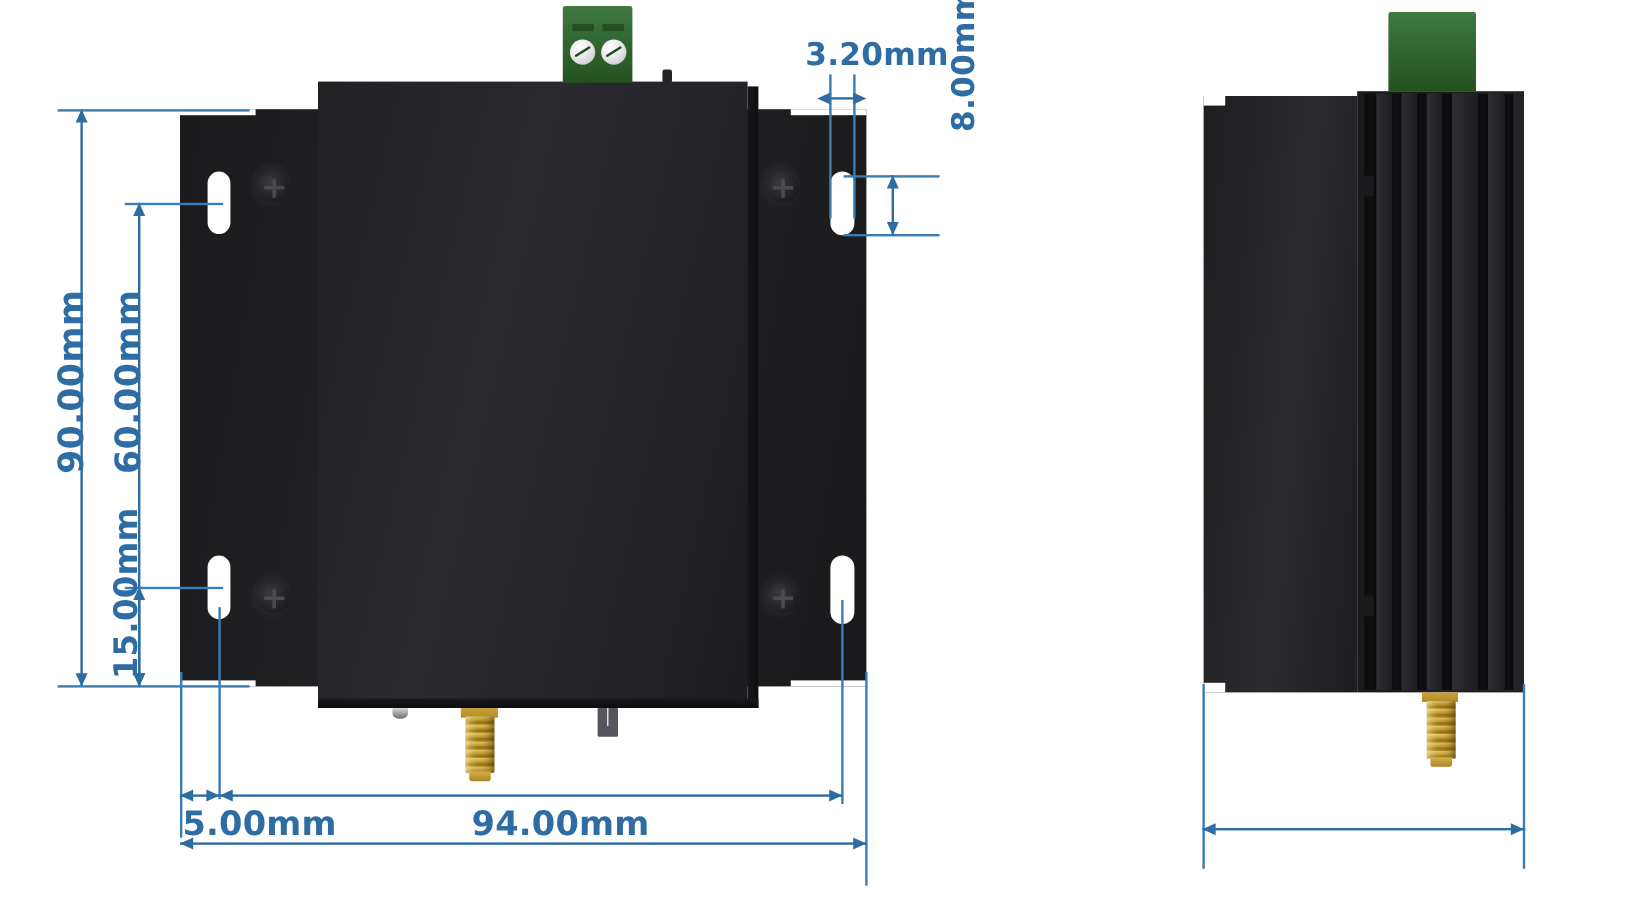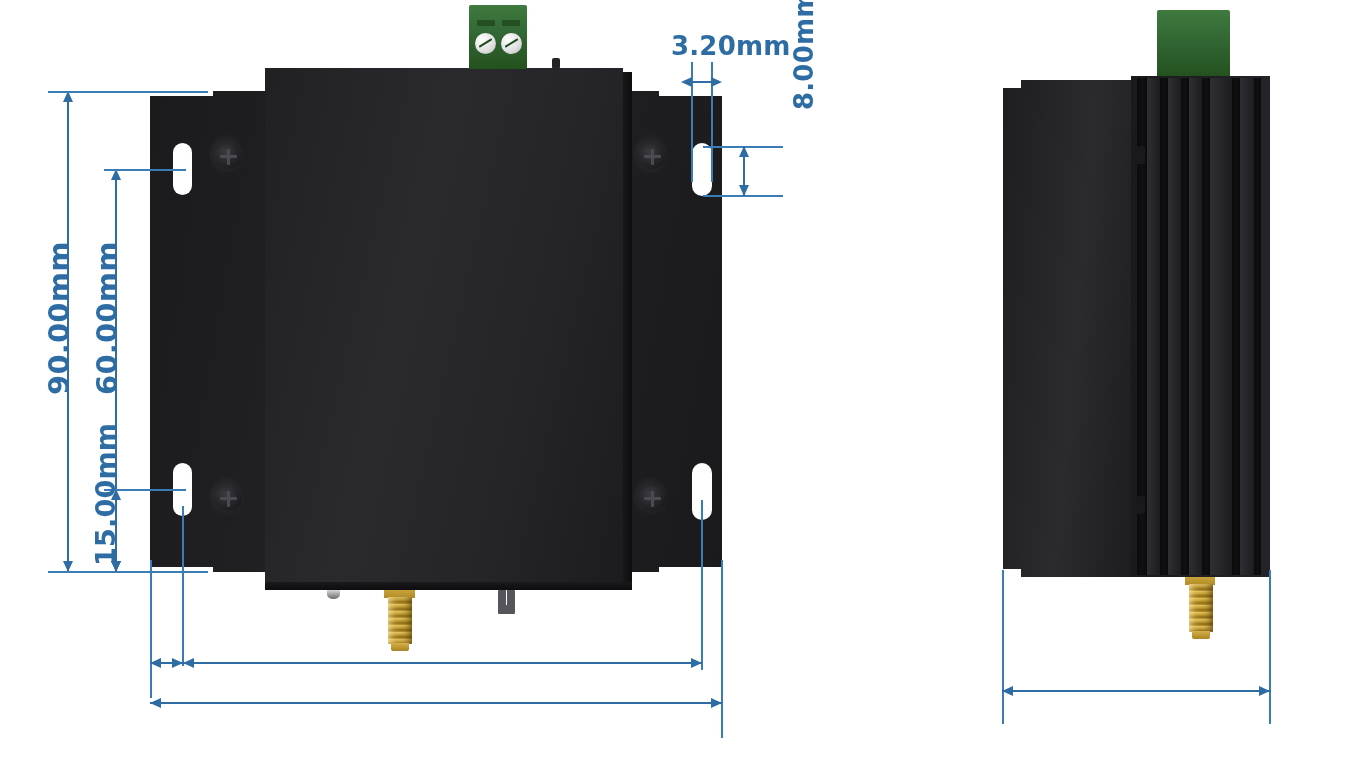--- a/index.html
+++ b/index.html
@@ -154,25 +154,27 @@
   <div class="dimline vline" style="left:743px;top:146px;height:50px;"></div>
   <div class="arr arr-u" style="left:739px;top:146px;"></div>
   <div class="arr arr-d" style="left:739px;top:185px;"></div>
   <div class="dimtext vtext" style="left:789px;top:110px;font-size:26px;">8.00mm</div>
 
   <div class="dimline vline thin" style="left:150px;top:560px;height:138px;"></div>
   <div class="dimline vline thin" style="left:182px;top:506px;height:160px;"></div>
   <div class="dimline hline" style="left:150px;top:662px;width:33px;"></div>
   <div class="arr arr-l" style="left:150px;top:658px;"></div>
   <div class="arr arr-r" style="left:172px;top:658px;"></div>
+  <div class="dimtext" style="left:152px;top:670px;font-size:28px;">5.00mm</div>
 
   <div class="dimline vline thin" style="left:701px;top:500px;height:170px;"></div>
   <div class="dimline hline" style="left:183px;top:662px;width:519px;"></div>
   <div class="arr arr-l" style="left:183px;top:658px;"></div>
   <div class="arr arr-r" style="left:691px;top:658px;"></div>
+  <div class="dimtext" style="left:393px;top:670px;font-size:28px;">94.00mm</div>
 
   <div class="dimline vline thin" style="left:721px;top:560px;height:178px;"></div>
   <div class="dimline hline" style="left:150px;top:702px;width:572px;"></div>
   <div class="arr arr-l" style="left:150px;top:698px;"></div>
   <div class="arr arr-r" style="left:711px;top:698px;"></div>
 
   <div>
 
     <div class="side-plate" style="left:1003px;top:80px;width:128px;height:497px;"></div>
     <div class="plate-notch" style="left:1003px;top:80px;width:18px;height:8px;"></div>

